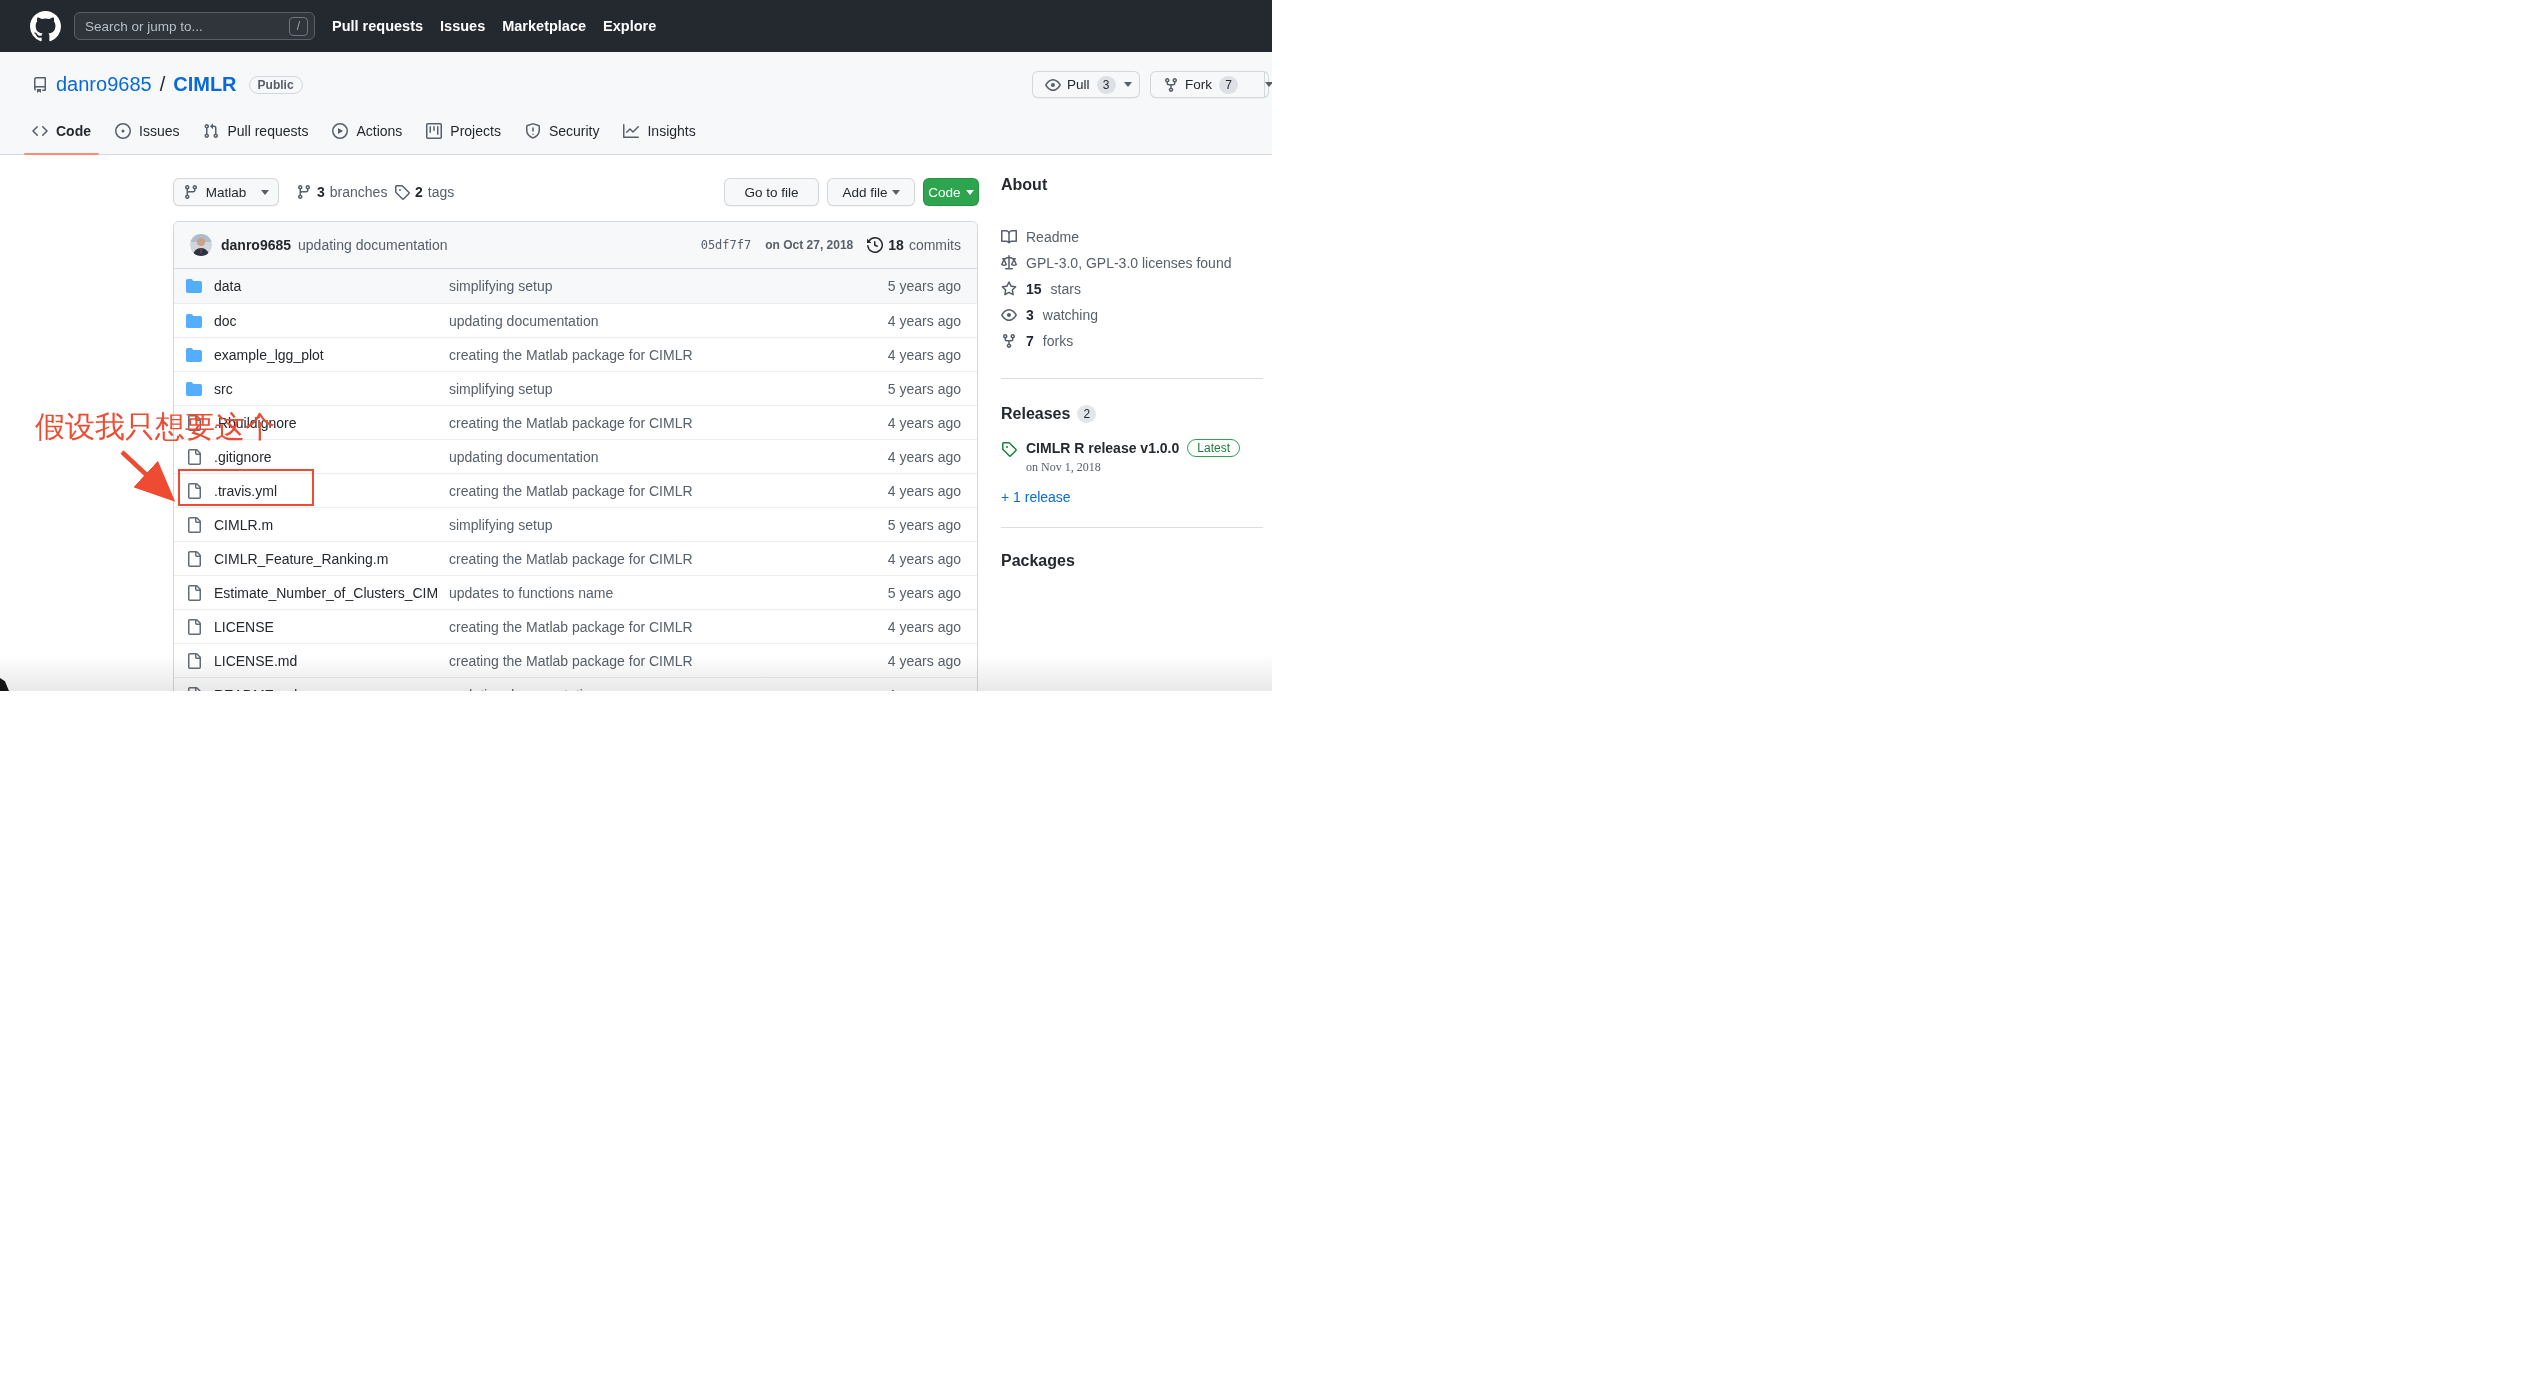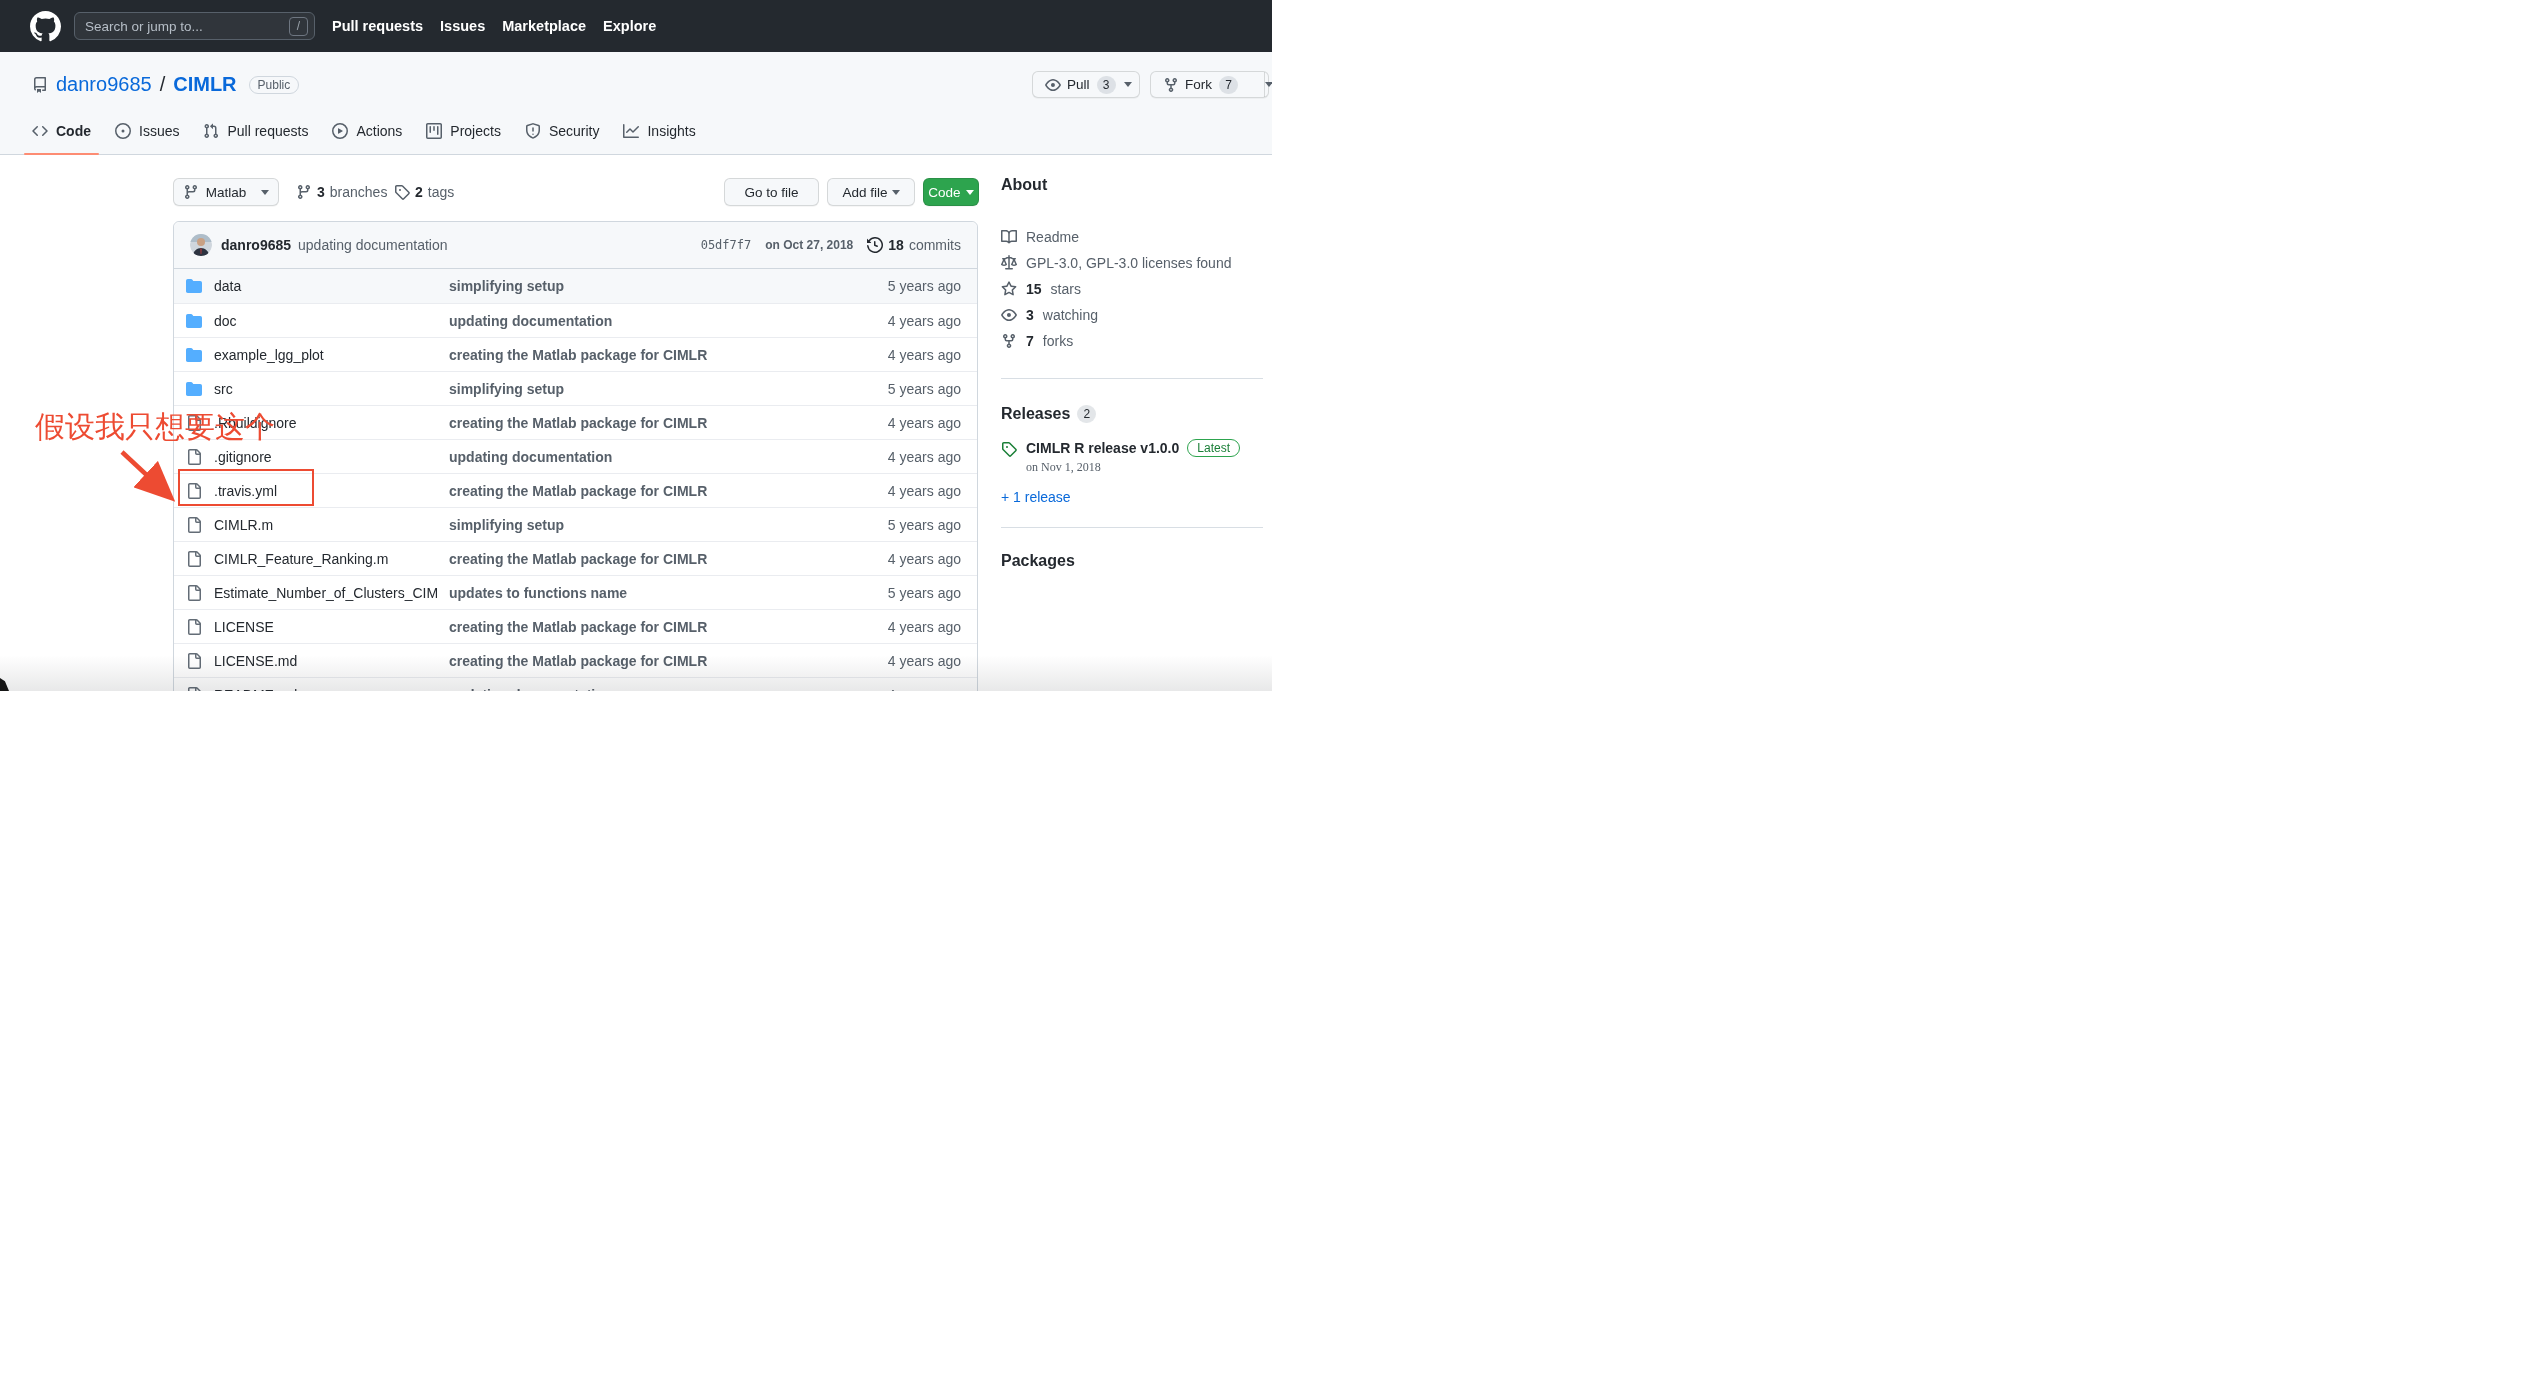--- a/index.html
+++ b/index.html
@@ -18,21 +18,21 @@
   .topnav { display:flex; gap:17px; margin-left:17px; }
   .topnav a { color:#fff; font-weight:700; font-size:14.5px; text-decoration:none; cursor:pointer; }
 
   
   .repo-head { position:absolute; left:0; top:52px; width:100%; height:103px; background:#f6f8fa; border-bottom:1px solid #d0d7de; }
   .title-row { position:absolute; left:32px; top:21px; display:flex; align-items:center; gap:8px; }
   .title-row .repo-icon { color:#57606a; }
   .title-row a { font-size:20px; color:#0969da; text-decoration:none; cursor:pointer; }
   .title-row .sep { font-size:20px; color:#24292f; }
   .title-row .repo-name { font-weight:600; }
-  .badge-public { font-size:12px; color:#57606a; border:1px solid #d0d7de; border-radius:2em; padding:1px 8px; margin-left:4px; font-weight:400; }
+  .badge-public { font-size:12px; color:#57606a; border:1px solid #d0d7de; border-radius:2em; padding:1px 8px; margin-left:4px; font-weight:700; }
 
   .head-btn { position:absolute; top:19px; height:27px; display:flex; align-items:center; background:#f6f8fa; border:1px solid rgba(27,31,36,0.15); border-radius:6px; font-size:13.5px; font-weight:500; color:#24292f; box-shadow:0 1px 0 rgba(27,31,36,0.04); cursor:pointer; }
   .head-btn .ic { color:#57606a; margin-right:6px; }
   .count-pill { background:rgba(175,184,193,0.35); border-radius:2em; min-width:19px; height:18px; line-height:18px; text-align:center; font-size:12px; font-weight:500; padding:0 5px; margin-left:7px; }
   .caret { width:0; height:0; border-left:4px solid transparent; border-right:4px solid transparent; border-top:5px solid #57606a; margin-left:8px; }
   .watch-btn { left:1032px; width:108px; padding:0 12px; }
   .fork-group { left:1150px; width:119px; padding:0;gap:16px; }
   .fork-main { display:flex; align-items:center; padding:0 10px 0 12px; height:100%; }
   .fork-caret-seg { display:flex; align-items:center; justify-content:center; width:28px; height:100%; border-left:1px solid rgba(27,31,36,0.15); cursor:pointer; }
   .fork-caret-seg .caret { margin-left:0; }
@@ -71,21 +71,21 @@
   .commits-link .ic { color:#24292f; }
   .commits-link b { font-weight:600; }
   .commits-link .lbl { color:#57606a; }
 
   .file-row { height:34px; display:grid; grid-template-columns:16px 223px 1fr auto; gap:12px; align-items:center; padding:0 16px 0 12px; border-top:1px solid #eaecf0; font-size:14px; }
   .file-row:first-child { border-top:none; }
   .file-row.hl { background:#f6f8fa; }
   .file-row .f-ic { color:#636c76; }
   .file-row .f-ic.folder { color:#54aeff; }
   .file-name { color:#24292f; cursor:pointer; white-space:nowrap; overflow:hidden; }
-  .file-msg { color:#57606a; cursor:pointer; white-space:nowrap; overflow:hidden;font-weight:bold; }
+  .file-msg { color:#57606a; cursor:pointer; white-space:nowrap; overflow:hidden; }
   .file-age { color:#57606a; text-align:right; cursor:pointer; white-space:nowrap; }
 
   
   .sidebar { position:absolute; left:1001px; top:176px; width:262px; }
   .sb-h { font-size:16px; font-weight:600; color:#24292f; }
   .sb-desc { margin-top:14px; font-size:16px; line-height:25px; color:#24292f; }
   .sb-desc a { color:#0969da; text-decoration:none; word-break:break-all; cursor:pointer; }
   .sb-meta { margin-top:30px; }
   .sb-meta-row { display:flex; align-items:center; gap:9px; height:26px; color:#57606a; font-size:14px; cursor:pointer; }
   .sb-meta-row .ic { color:#57606a; flex:none; }

